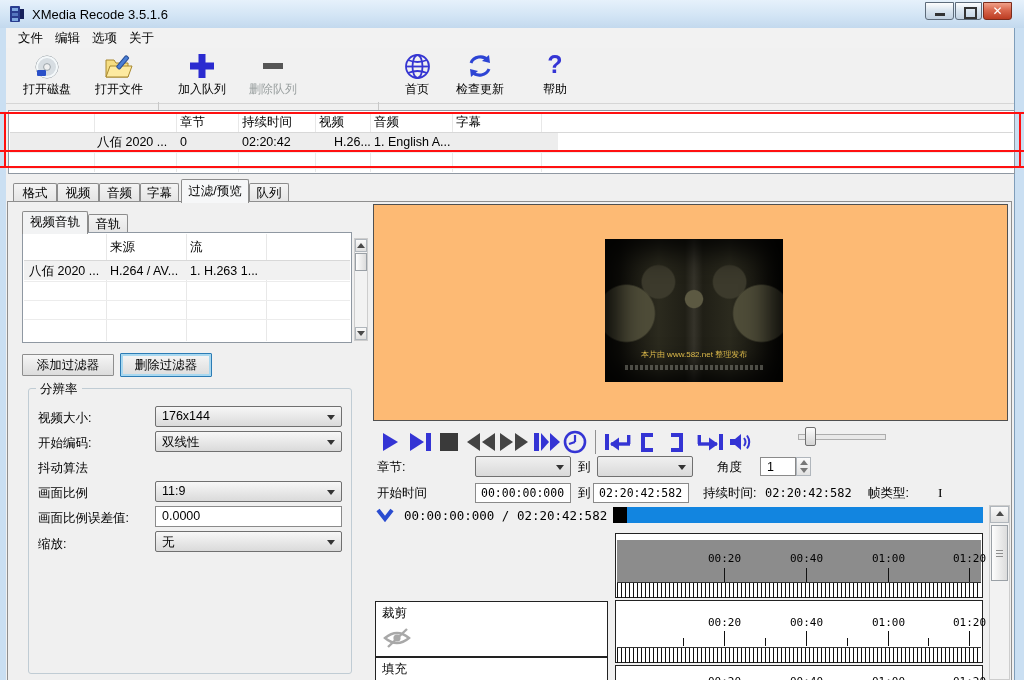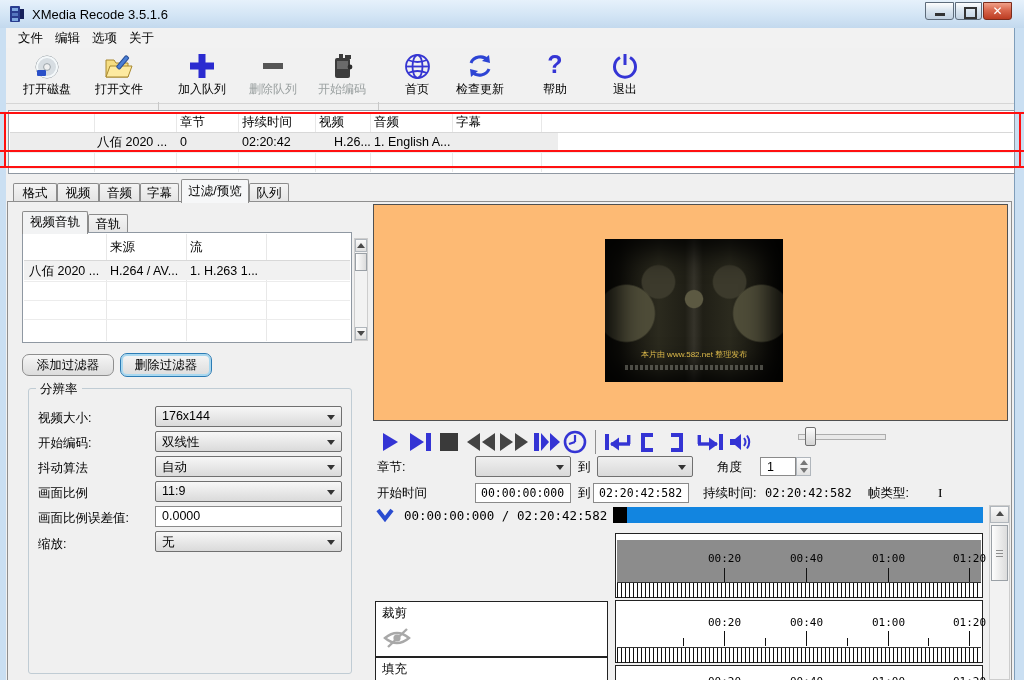--- a/index.html
+++ b/index.html
@@ -22,21 +22,21 @@
   
   .tbl{position:absolute;background:#fff;border:1px solid #8f98a2}
   .colline{position:absolute;top:1px;bottom:1px;width:1px;background:#e8e8e8}
   .rowline{position:absolute;height:1px;background:#ececec}
   
   .tab{position:absolute;height:18px;border:1px solid #8c8c8c;border-bottom:none;border-radius:2px 2px 0 0;
     background:linear-gradient(#f4f4f4,#e4e4e4);font-size:12.5px;text-align:center;line-height:18px}
   .tabactive{position:absolute;border:1px solid #8c8c8c;border-bottom:none;border-radius:2px 2px 0 0;
     background:#f6f7f8;font-size:12.5px;text-align:center;z-index:5}
   
-  .btn{position:absolute;border:1px solid #8e8e8e;border-radius:7px;font-size:12.5px;text-align:center;
+  .btn{position:absolute;border:1px solid #8e8e8e;border-radius:1px;font-size:12.5px;text-align:center;
     background:linear-gradient(#f6f6f6,#eaeaea 45%,#dcdcdc);box-sizing:border-box}
   .combo{position:absolute;border:1px solid #707070;border-radius:2px;box-sizing:border-box;
     background:linear-gradient(#f7f7f7,#eaeaea 45%,#dadada)}
   .combo .cv{position:absolute;left:6px;top:2px;font-size:12.5px;white-space:nowrap}
   .carr{position:absolute;right:6px;top:8px;width:0;height:0;border-left:4px solid transparent;
     border-right:4px solid transparent;border-top:5px solid #333}
   .inp{position:absolute;border:1px solid #8a8a8a;background:#fff;box-sizing:border-box}
   .red{position:absolute;background:#ff1010;z-index:60}
   
   .rulerbox{position:absolute;background:#fff;border:1px solid #222;box-sizing:border-box}
@@ -110,30 +110,20 @@
       <svg class="abs" style="left:17px;top:1px" width="26" height="26" viewBox="0 0 26 26">
         <rect x="9.5" y="1" width="7" height="24" fill="#2b2bd0"></rect>
         <rect x="1" y="9.5" width="24" height="7" fill="#2b2bd0"></rect>
       </svg>
       <div class="lbl">加入队列</div>
     </div>
     <div class="tbitem" style="left:237px;top:4px">
       <div class="abs" style="left:20px;top:11px;width:20px;height:6px;background:#565656"></div>
       <div class="lbl dis">删除队列</div>
     </div>
-    <div class="tbitem" style="left:306px;top:4px">
-      <svg class="abs" style="left:19px;top:1px" width="24" height="27" viewBox="0 0 24 27">
-        <rect x="4" y="5" width="15" height="20" rx="2" fill="#3c3c3c"></rect>
-        <rect x="6" y="8" width="11" height="8" fill="#6a6a6a"></rect>
-        <rect x="8" y="1" width="4" height="5" fill="#3c3c3c"></rect>
-        <rect x="14" y="2" width="6" height="4" fill="#3c3c3c"></rect>
-        <circle cx="19" cy="14" r="2.4" fill="#2c2c2c"></circle>
-      </svg>
-      <div class="lbl dis">开始编码</div>
-    </div>
     <div class="tbsep" style="left:372px"></div>
     <div class="tbitem" style="left:444px;top:4px">
       <svg class="abs" style="left:17px;top:1px" width="26" height="26" viewBox="0 0 26 26">
         <g fill="none" stroke="#2d44d4" stroke-width="3">
           <path d="M4 10 A 10 9 0 0 1 21 7"></path>
           <path d="M22 16 A 10 9 0 0 1 5 19"></path>
         </g>
         <polygon points="22,2 23,10 15,8" fill="#2d44d4"></polygon>
         <polygon points="4,24 3,16 11,18" fill="#2d44d4"></polygon>
       </svg>
@@ -147,27 +137,20 @@
           <line x1="2" y1="13.5" x2="25" y2="13.5"></line>
           <path d="M4 7 Q13.5 11 23 7"></path>
           <path d="M4 20 Q13.5 16 23 20"></path>
         </g>
       </svg>
       <div class="lbl">首页</div>
     </div>
     <div class="tbitem" style="left:519px;top:4px">
       <div class="abs" style="left:0;right:0;top:-2px;text-align:center;font-size:25px;font-weight:bold;color:#3535d5">?</div>
       <div class="lbl">帮助</div>
-    </div>
-    <div class="tbitem" style="left:589px;top:4px">
-      <svg class="abs" style="left:17px;top:1px" width="26" height="26" viewBox="0 0 26 26">
-        <path d="M8 4.5 A 10.5 10.5 0 1 0 18 4.5" fill="none" stroke="#3535d5" stroke-width="3"></path>
-        <line x1="13" y1="1" x2="13" y2="12" stroke="#3535d5" stroke-width="3"></line>
-      </svg>
-      <div class="lbl">退出</div>
     </div>
   </div>
 
   <div class="tbl" style="left:8px;top:110px;width:1005px;height:62px">
     <div class="colline" style="left:85px"></div>
       <div class="colline" style="left:167px"></div>
     <div class="colline" style="left:229px"></div>
       <div class="colline" style="left:306px"></div>
     <div class="colline" style="left:361px"></div>
       <div class="colline" style="left:443px"></div>
@@ -245,24 +228,20 @@
   <div class="combo" style="left:155px;top:406px;width:187px;height:21px">
     <span class="cv">176x144</span>
       <div class="carr"></div>
   </div>
   <span class="t" style="left:38px;top:436px">开始编码:</span>
   <div class="combo" style="left:155px;top:431px;width:187px;height:21px">
     <span class="cv">双线性</span>
       <div class="carr"></div>
   </div>
   <span class="t" style="left:38px;top:461px">抖动算法</span>
-  <div class="combo" style="left:155px;top:456px;width:187px;height:21px">
-    <span class="cv">自动</span>
-      <div class="carr"></div>
-  </div>
   <span class="t" style="left:38px;top:486px">画面比例</span>
   <div class="combo" style="left:155px;top:481px;width:187px;height:21px">
     <span class="cv">11:9</span>
       <div class="carr"></div>
   </div>
   <span class="t" style="left:38px;top:511px">画面比例误差值:</span>
   <div class="inp" style="left:155px;top:506px;width:187px;height:21px">
     <span class="t" style="left:6px;top:2px">0.0000</span>
   </div>
   <span class="t" style="left:38px;top:537px">缩放:</span>

